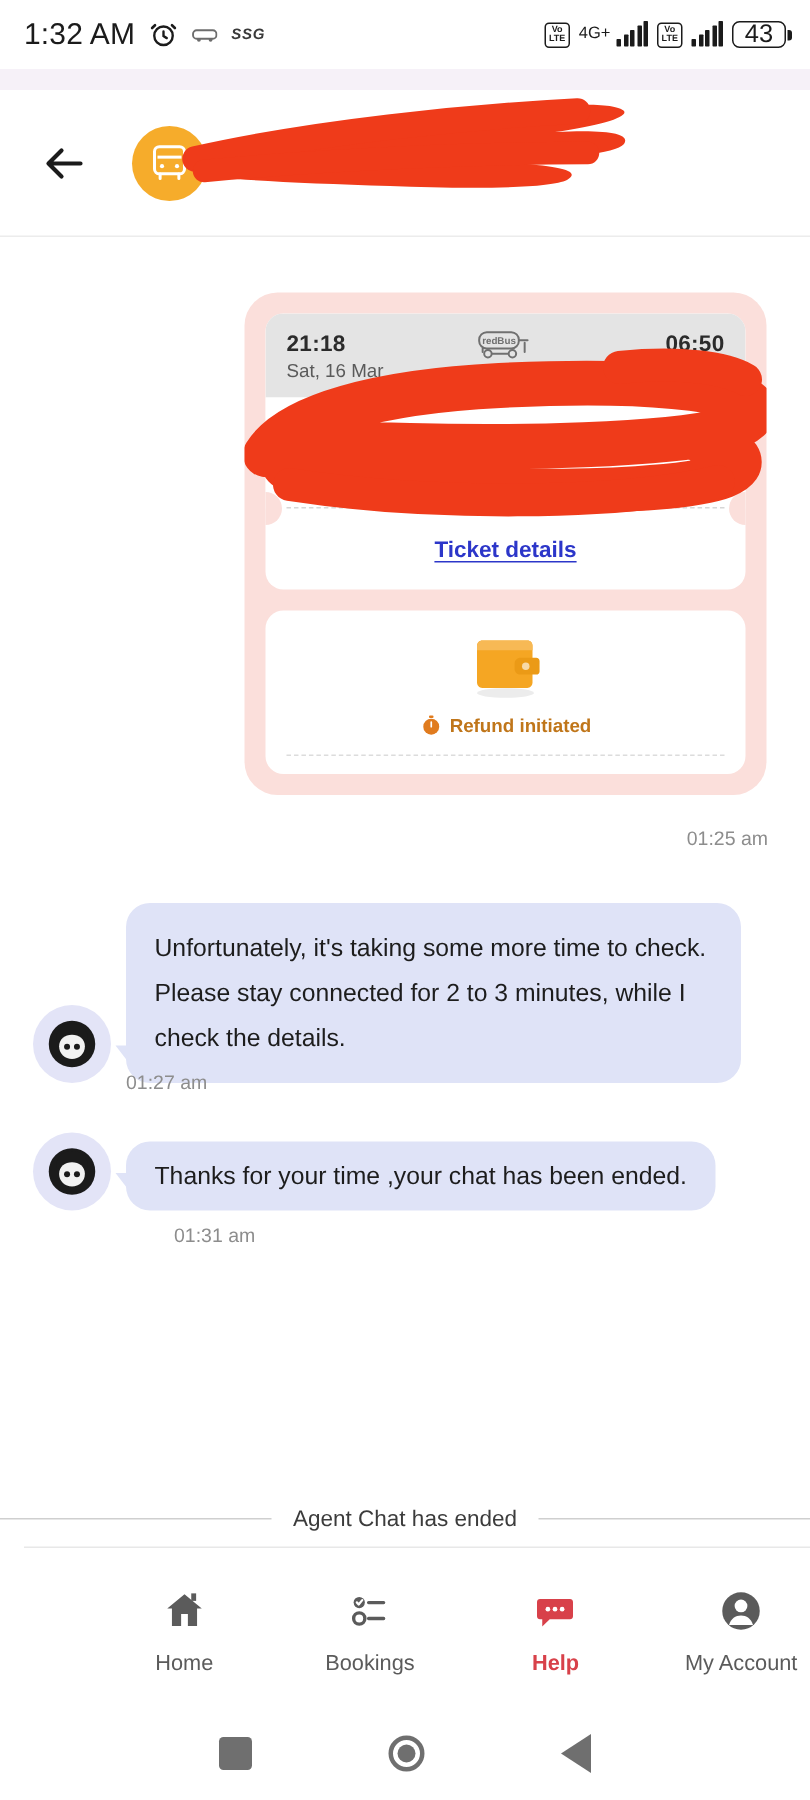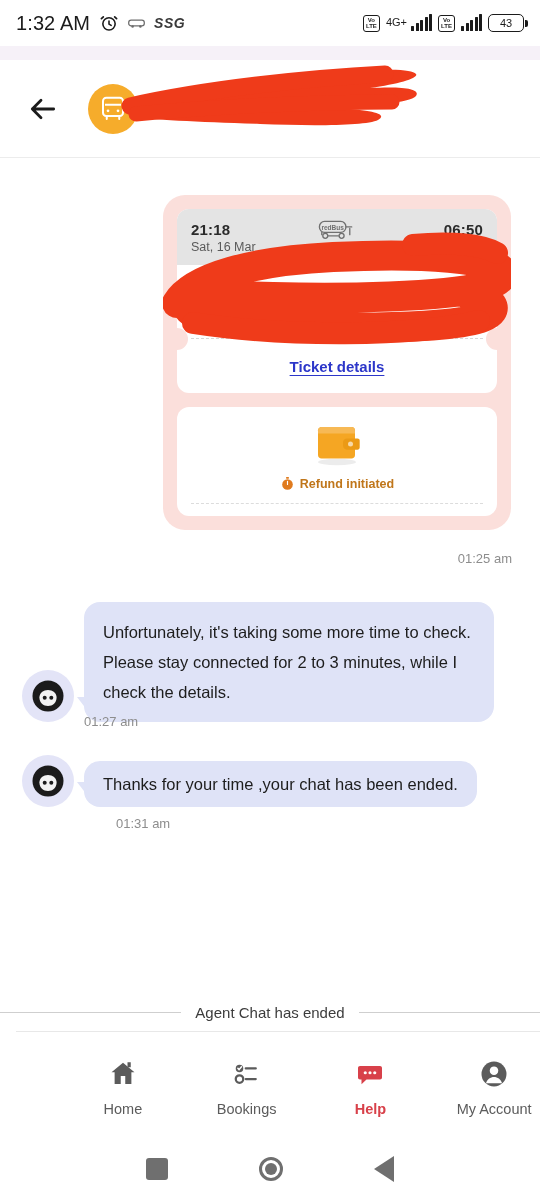--- a/index.html
+++ b/index.html
@@ -31,21 +31,21 @@
   .bars{ display:flex; align-items:flex-end; gap:1.5px; height:16px; }
   .bars i{ display:block; width:3px; background:#1b1b1b; border-radius:.5px; }
   .bars i:nth-child(1){height:5px}
   .bars i:nth-child(2){height:8px}
   .bars i:nth-child(3){height:11px}
   .bars i:nth-child(4){height:14px}
   .bars i:nth-child(5){height:17px}
   .batt{
     width:36px;height:18px;border:1.8px solid #1b1b1b;border-radius:5px;
     display:flex;align-items:center;justify-content:center;
-    font-size:11px;font-weight:500;color:#1b1b1b;position:relative;
+    font-size:17px;font-weight:500;color:#1b1b1b;position:relative;
   }
   .batt:after{content:"";position:absolute;right:-4.5px;top:5px;width:2.5px;height:7px;background:#1b1b1b;border-radius:0 2px 2px 0;}
 
   
   .tintstrip{ position:absolute; top:46px; left:0; width:540px; height:14px; background:#f6f1f8; }
   .appbar{
     position:absolute; top:60px; left:0; width:540px; height:98px;
     background:#ffffff; display:flex; align-items:center; padding:0 20px;
     border-bottom:1px solid #ececec;
   }
@@ -159,21 +159,21 @@
       <svg width="20" height="20" viewBox="0 0 24 24">
         <circle cx="12" cy="13" r="7.4" fill="none" stroke="#1b1b1b" stroke-width="1.9"></circle>
         <path d="M12 9.5v3.8l2.6 1.6" fill="none" stroke="#1b1b1b" stroke-width="1.9" stroke-linecap="round"></path>
         <path d="M5.2 4.6 2.9 6.8M18.8 4.6l2.3 2.2" stroke="#1b1b1b" stroke-width="2.1" stroke-linecap="round"></path>
       </svg>
       <svg width="17" height="12" viewBox="0 0 24 16">
         <rect x="1" y="4" width="22" height="8" rx="3.4" fill="none" stroke="#6d6d6d" stroke-width="1.8"></rect>
         <circle cx="6.5" cy="13" r="1.8" fill="#6d6d6d"></circle>
         <circle cx="17.5" cy="13" r="1.8" fill="#6d6d6d"></circle>
       </svg>
-      <span style="font-size:14px;font-weight:700;font-style:italic;color:#3a3a3a;letter-spacing:.5px;">SSG</span>
+      <span style="font-size:10px;font-weight:700;font-style:italic;color:#3a3a3a;letter-spacing:.5px;">SSG</span>
     </div>
     <div class="sb-right">
       <span class="volte">
         <span>Vo</span>
         <span>LTE</span>
       </span>
       <span class="net-label">4G+</span>
       <span class="bars">
           <i></i>
           <i></i>

